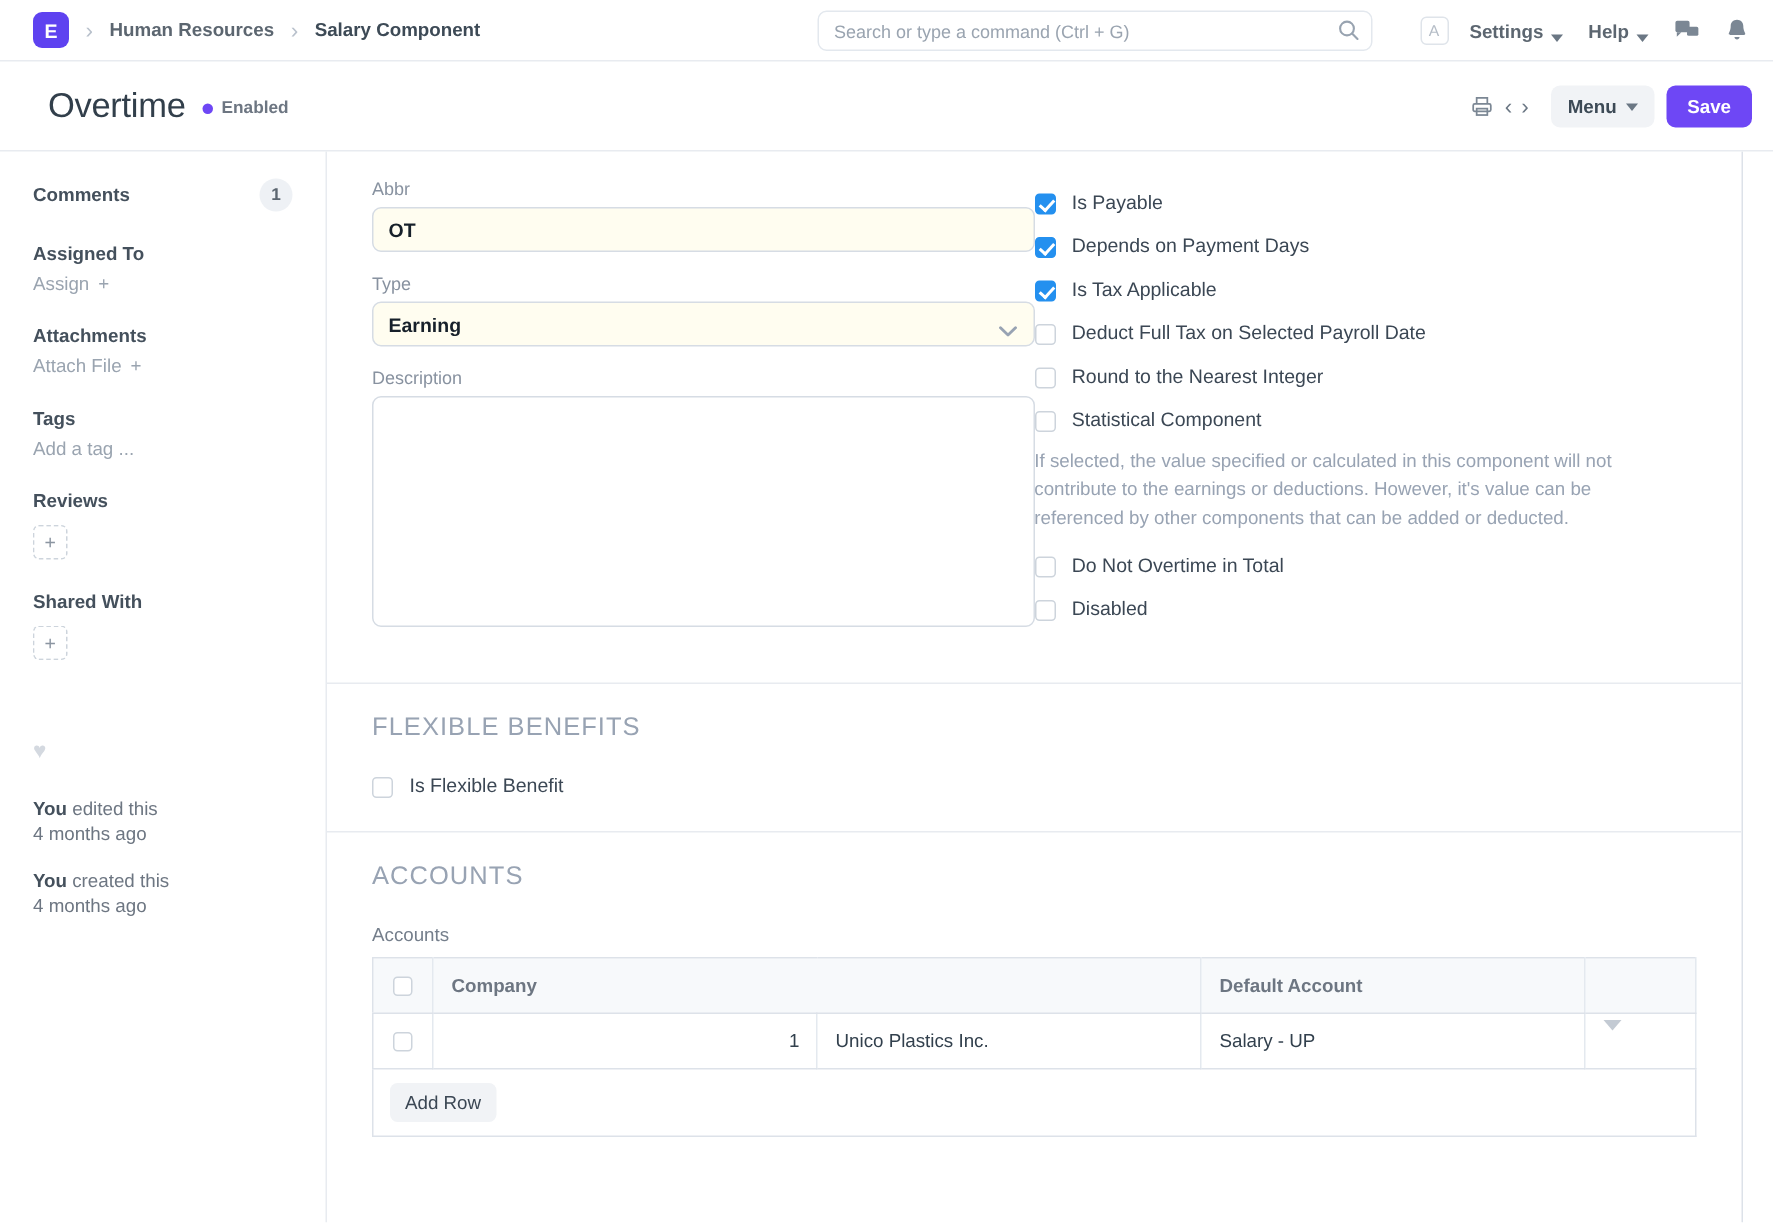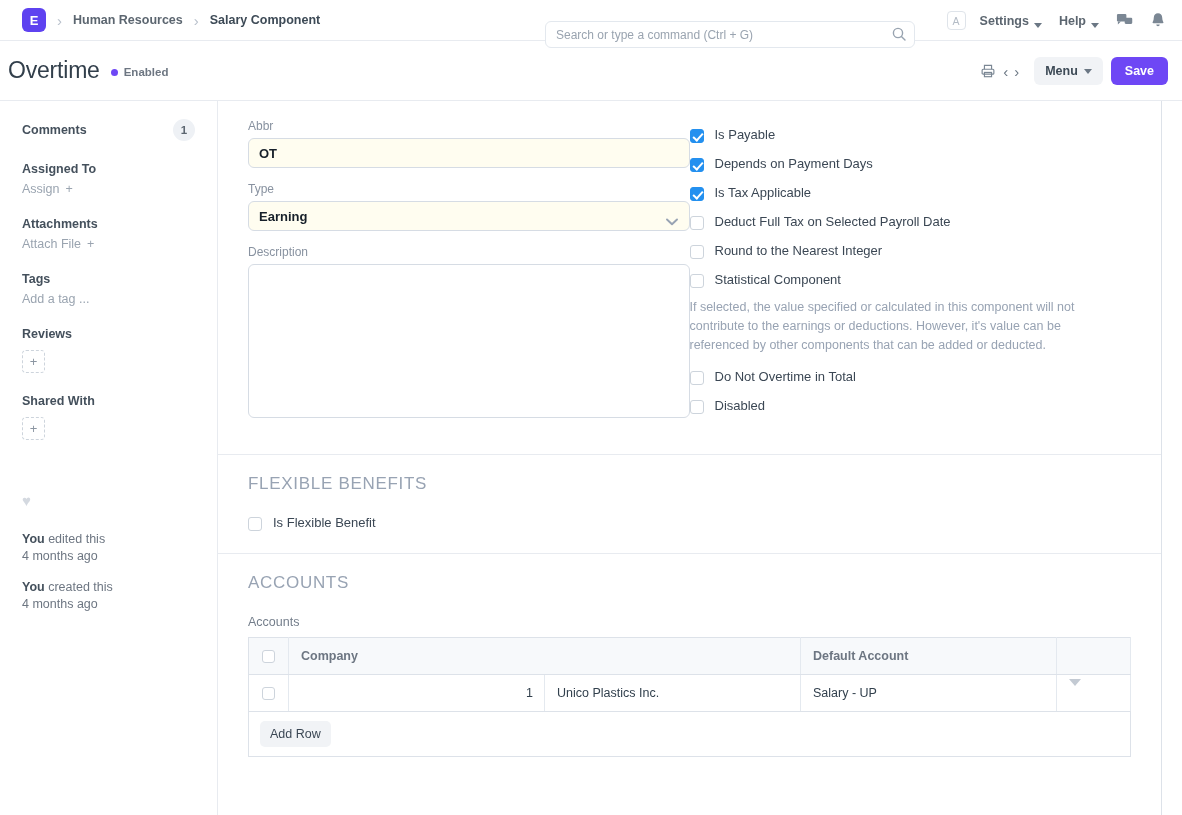--- a/index.html
+++ b/index.html
@@ -30,21 +30,21 @@
   .bc-sep {
     color: #b9c1cc; font-size: 15px; margin: 0 11px;
     display: inline-block; line-height: 1;
   }
   .bc-link {
     font-size: 12.5px; font-weight: bold; color: #5c6670;
     text-decoration: none; white-space: nowrap;
   }
   .bc-link.current { color: #3d4a56; }
   .nav-search-wrap {
-    position: absolute; left: 545px; top: 21px;
+    position: absolute; left: 545px; top: 7px;
     width: 370px; height: 27px;
   }
   .nav-search {
     width: 100%; height: 100%;
     border: 1px solid #e3e8ee; border-radius: 6px;
     background: #fff; padding: 0 28px 0 10px;
     font-size: 12px; color: #3d4a56;
     font-family: "Liberation Sans", sans-serif;
   }
   .nav-search::placeholder { color: #9aa4b0; }
@@ -70,21 +70,21 @@
     width: 0; height: 0;
     border-left: 4px solid transparent; border-right: 4px solid transparent;
     border-top: 5px solid #6b7784;
   }
   .nav-ico { color: #7b8794; margin-right: 17px; display:flex; }
   .nav-ico:last-child { margin-right: 2px; }
 
   
   .page-head {
     height: 60px; display: flex; align-items: center;
-    padding: 0 14px 0 8px;
+    padding: 0 14px 0 32px;
     border-bottom: 1px solid #e8ebf0;
     position: relative;
   }
   .page-title {
     font-size: 23px; font-weight: normal; color: #323f4b;
     letter-spacing: -0.2px;
   }
   .status-pill {
     display: flex; align-items: center; gap: 6px;
     margin-left: 11px; margin-top: 3px;

